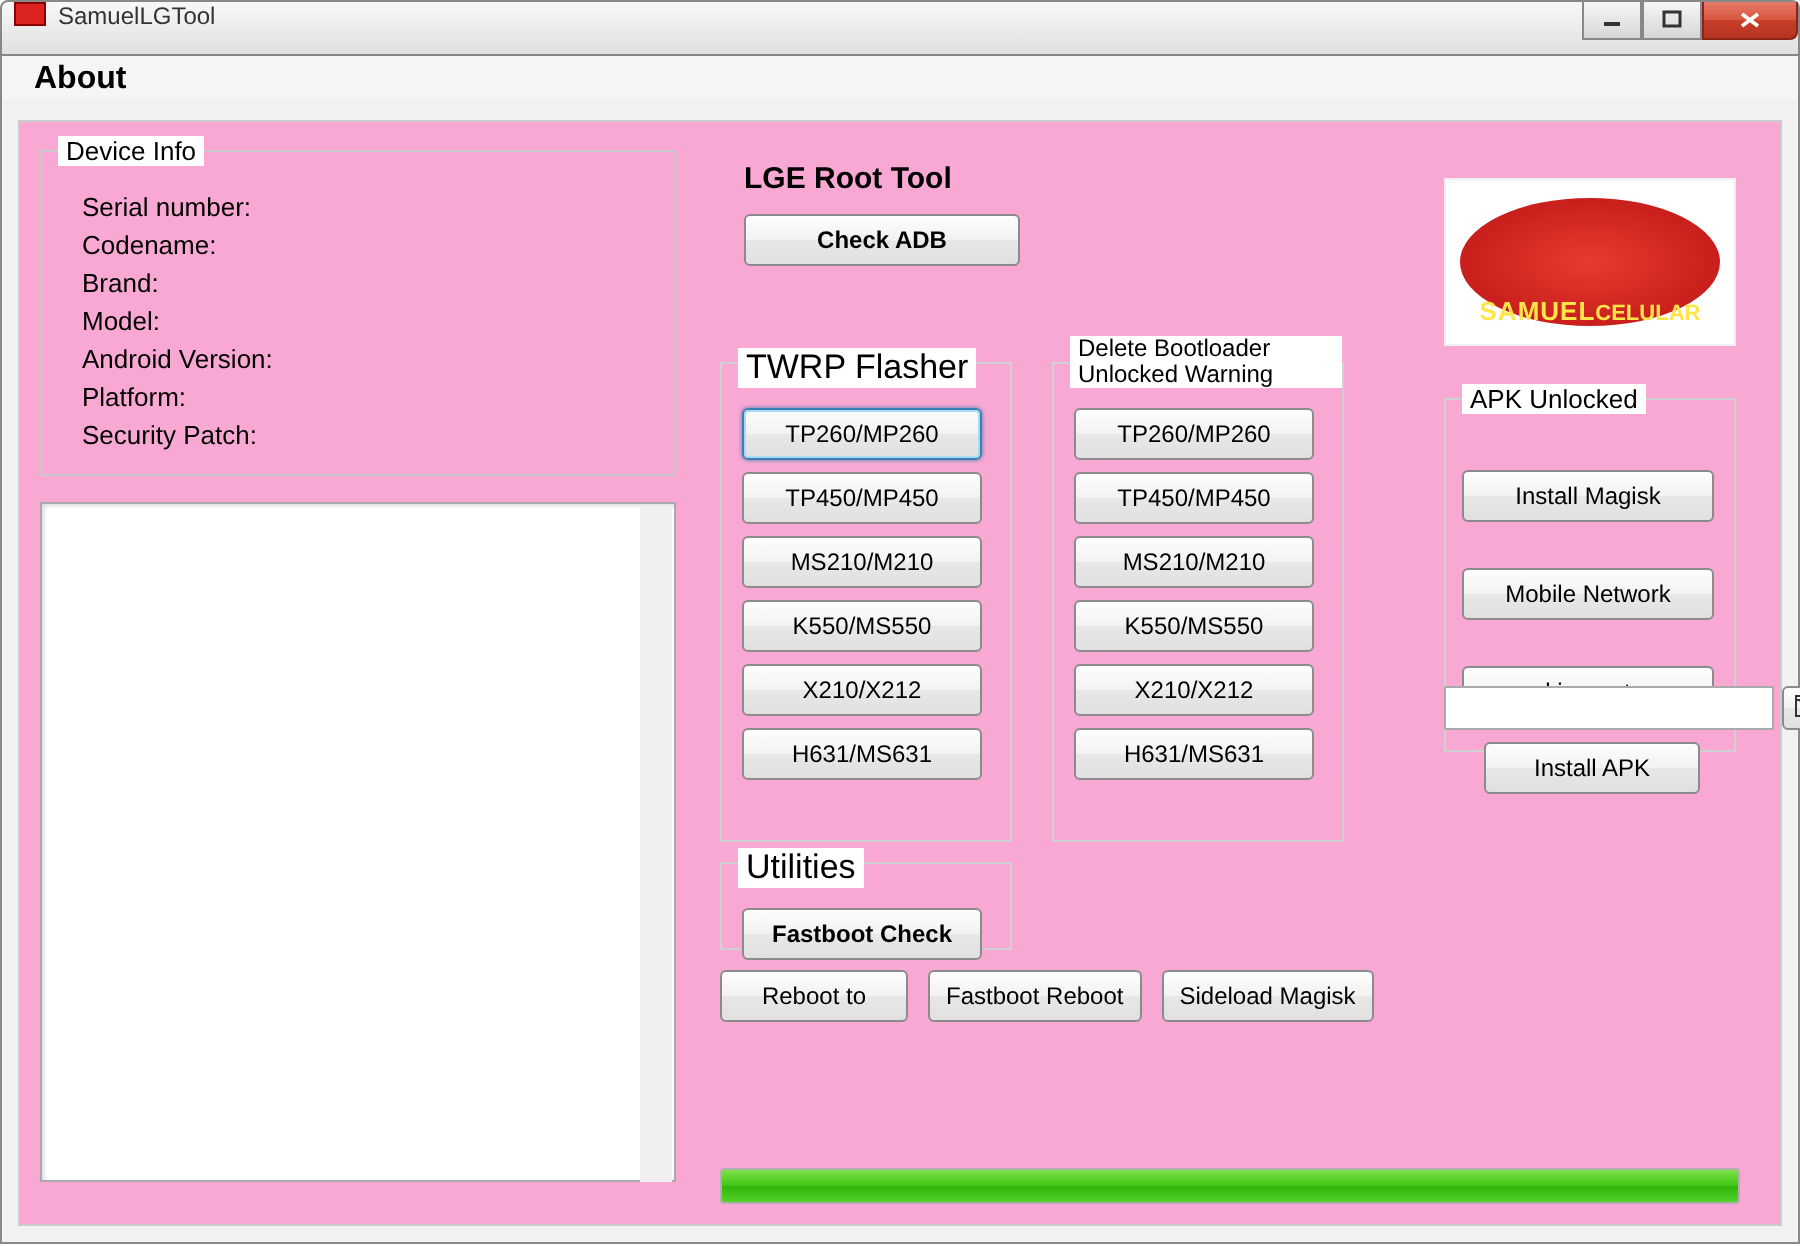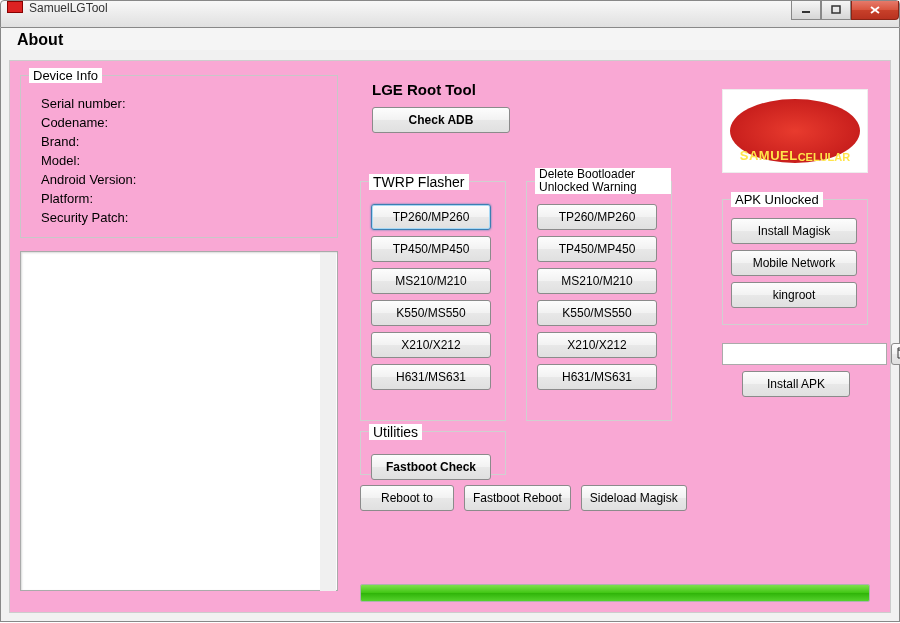--- a/index.html
+++ b/index.html
@@ -129,21 +129,21 @@
     .group-box {
       position: absolute;
       border: 1px solid #d0d0d0;
       padding: 22px 10px 10px 10px;
     }
     .group-box .legend {
       position: absolute;
       top: -8px; left: 8px;
       background: #fff;
       padding: 0 4px;
-      font-size: 14px;
+      font-size: 17px;
     }
     .group-box.del .legend { font-size: 12px; line-height: 1.1; top: -14px; }
     
     .twrp { left: 350px; top: 120px; width: 146px; height: 240px; }
     .delbl { left: 516px; top: 120px; width: 146px; height: 240px; }
     .util { left: 350px; top: 370px; width: 146px; height: 44px; }
     
     .btn-list button { display: block; margin-bottom: 6px; width: 120px; }
     
     .util-row {
@@ -175,21 +175,21 @@
     .apk-installer {
       position: absolute;
       right: 22px; top: 138px;
       width: 146px;
       border: 1px solid #d0d0d0;
       padding: 18px 8px 10px 8px;
     }
     .apk-installer .legend {
       position: absolute; top: -8px; left: 8px; background: #fff; padding: 0 4px; font-size: 13px;
     }
-    .apk-installer button { width: 126px; margin-bottom: 6px; }
+    .apk-installer button { width: 126px; margin-bottom: 6px; margin-top: 17px; }
     
     .apk-path {
       position: absolute;
       right: 22px; top: 282px;
       width: 146px;
       display: flex;
       gap: 4px;
     }
     .apk-path input {
       flex: 1;

